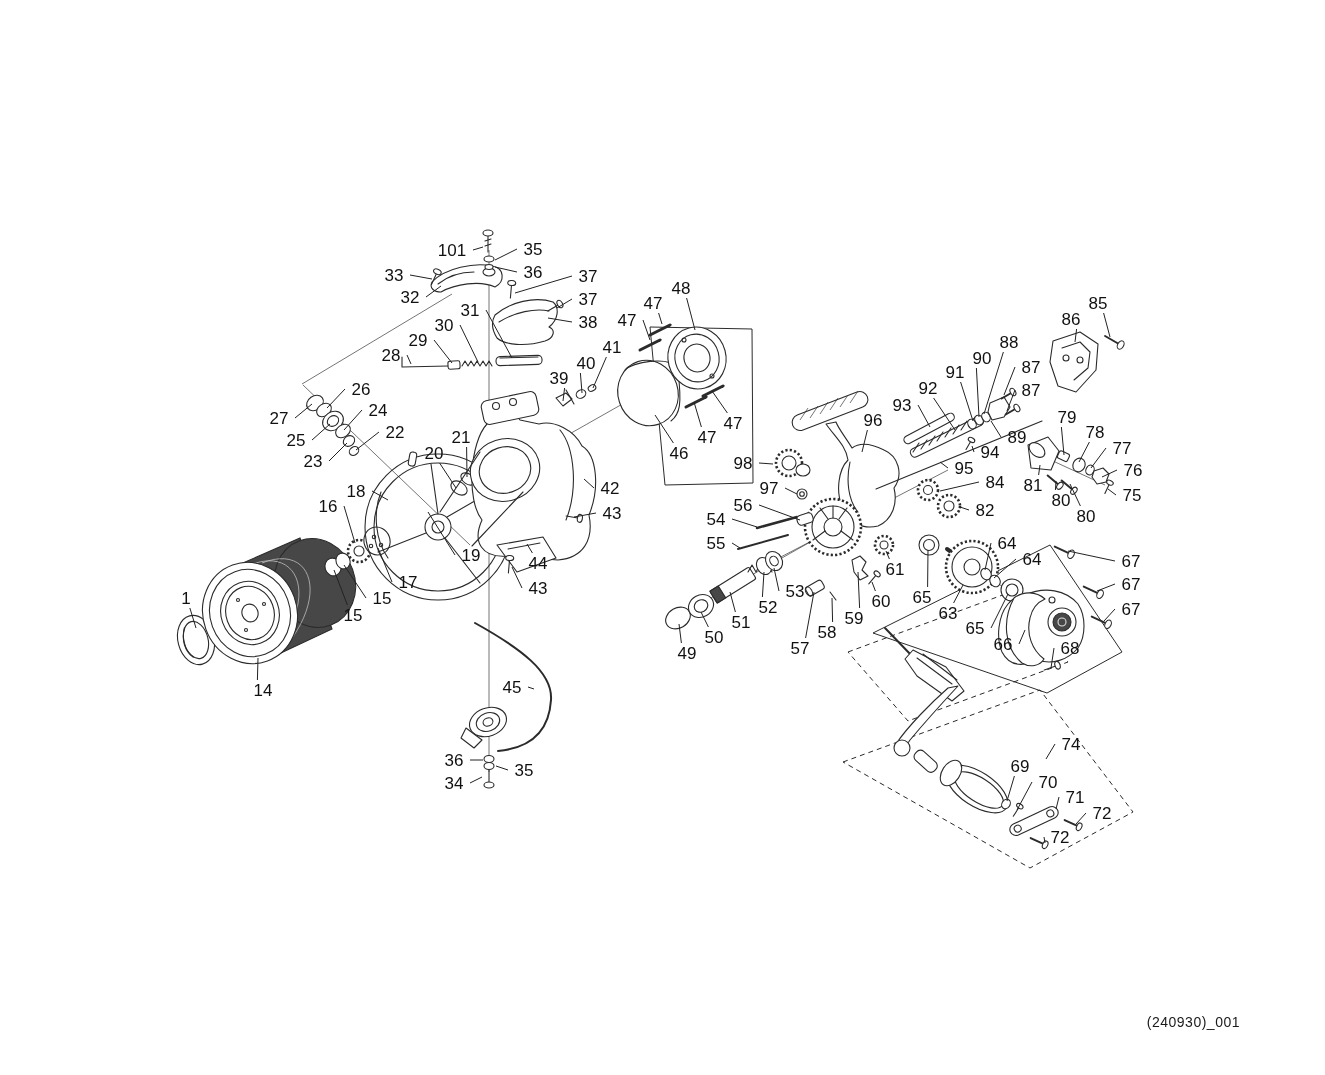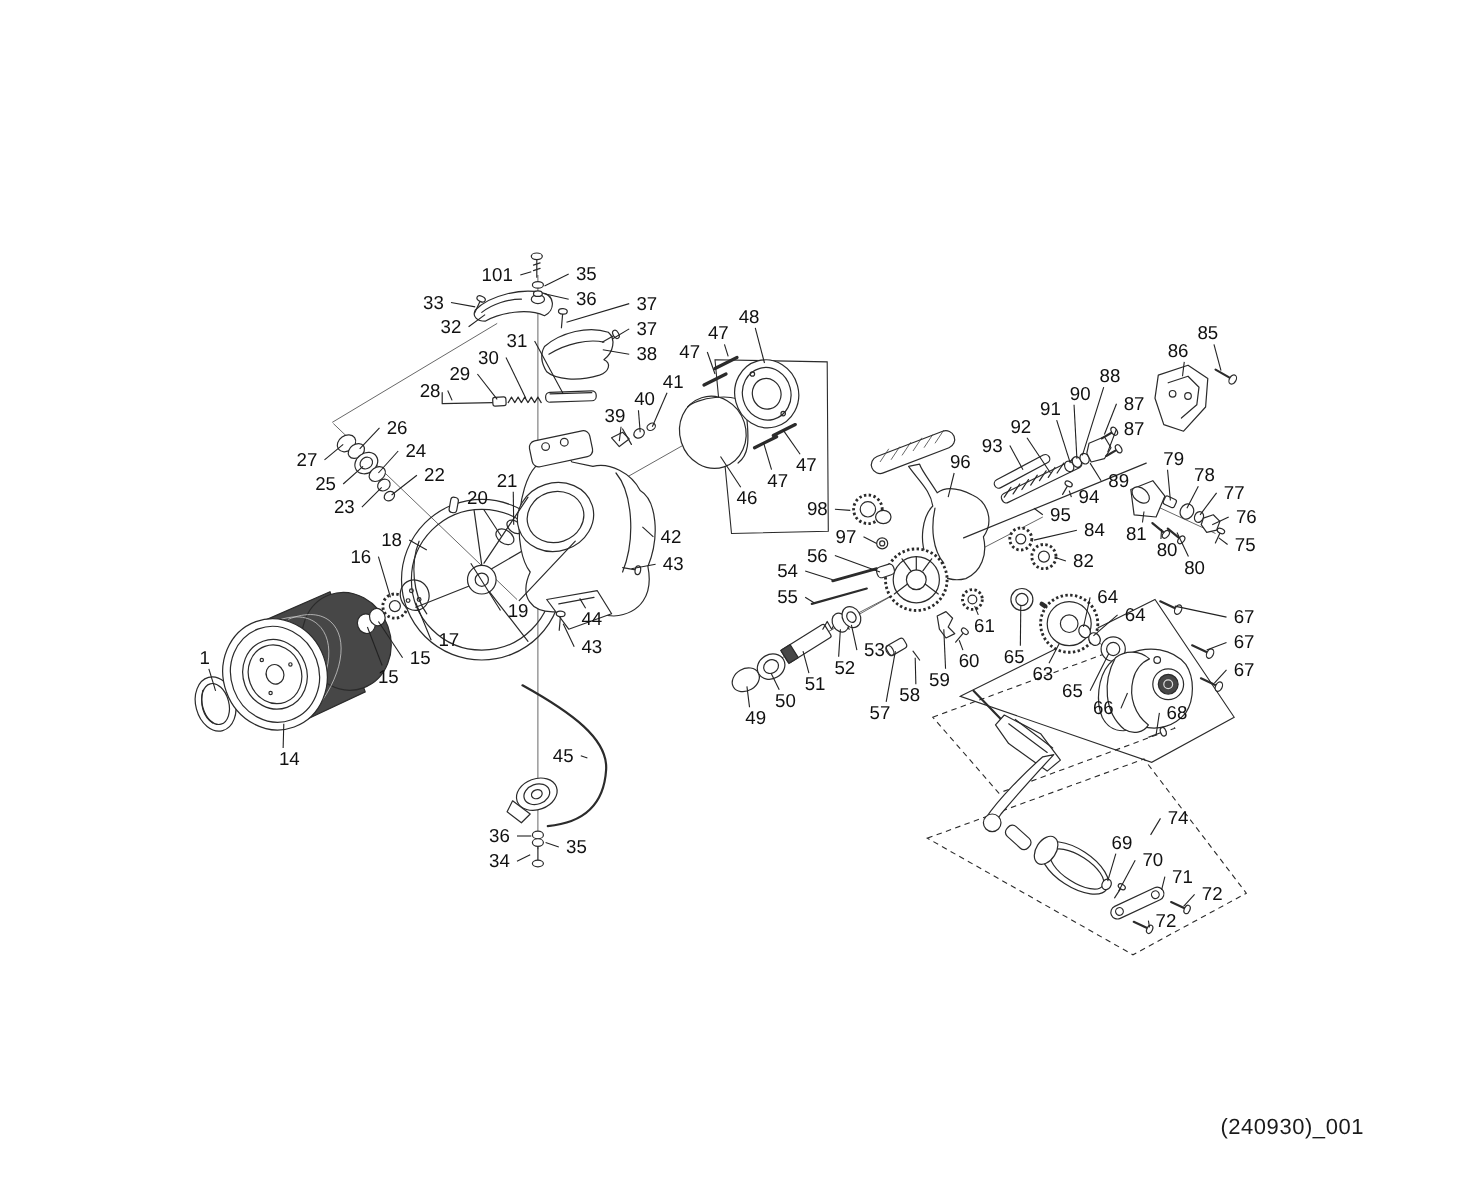--- a/index.html
+++ b/index.html
@@ -1,20 +1,20 @@
 <!DOCTYPE html>
 <html><head>
 <meta charset="utf-8">
 <style>
   html,body{margin:0;padding:0;background:#ffffff;}
   .stage{position:relative;width:1325px;height:1075px;background:#ffffff;overflow:hidden;
          font-family:"Liberation Sans", sans-serif;}
   svg{position:absolute;left:0;top:0;}
   .footer{position:absolute;left:1040px;top:1014px;width:200px;text-align:right;
-          font-size:20px;color:#1a1a1a;letter-spacing:0.5px;}
+          font-size:14px;color:#1a1a1a;letter-spacing:0.5px;}
   .art{stroke:#2b2b2b;fill:none;stroke-width:1.1;stroke-linecap:round;stroke-linejoin:round;}
   .artw{stroke:#2b2b2b;fill:#ffffff;stroke-width:1.1;stroke-linejoin:round;}
   .dark{stroke:#2b2b2b;fill:#474747;stroke-width:1.1;}
   .thin{stroke:#3a3a3a;stroke-width:0.7;fill:none;}
   .box{stroke:#2b2b2b;stroke-width:1;fill:none;}
   .dash{stroke:#2b2b2b;stroke-width:1;fill:none;stroke-dasharray:5 4;}
   .gear{stroke:#2b2b2b;stroke-width:2.6;fill:#ffffff;stroke-dasharray:2.2 2.2;}
   .callout-text{font-family:"Liberation Sans",sans-serif;font-size:17px;fill:#111;}
   .leader{stroke:#222;stroke-width:1;fill:none;}
 </style>

